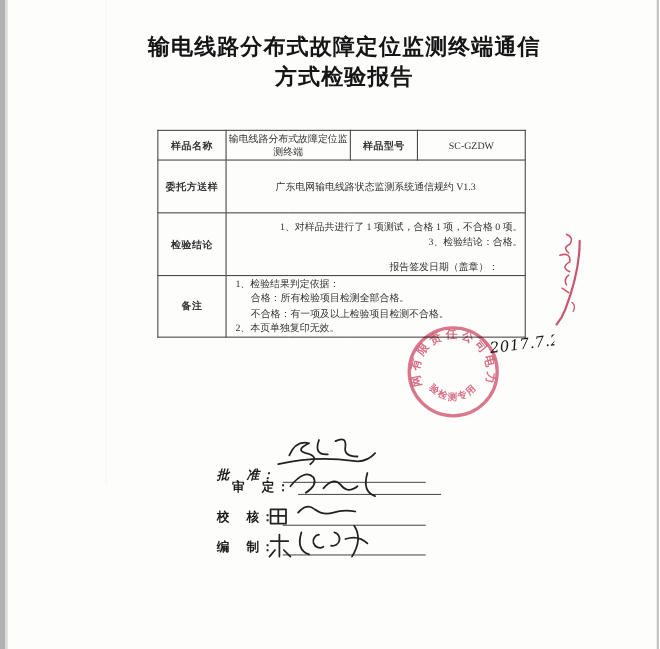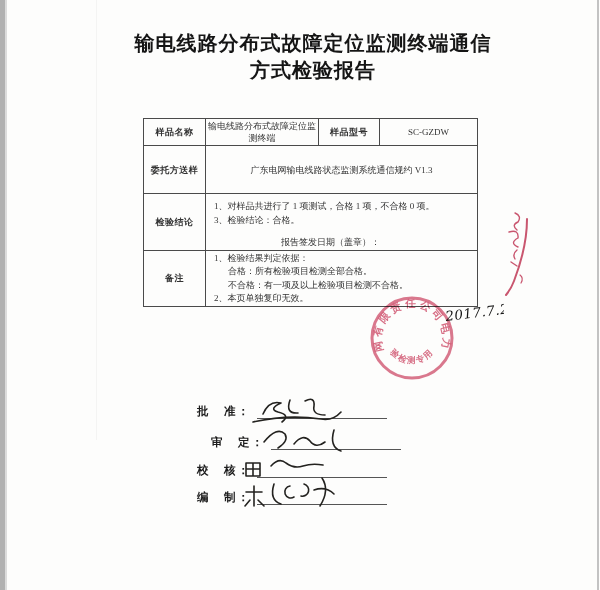--- a/index.html
+++ b/index.html
@@ -27,22 +27,22 @@
   }
   table.report td{
     border:1px solid #4a4a4a;
     font-size:9px;line-height:1.35;
     text-align:center;vertical-align:middle;
     padding:1px 2px;color:#333;
     overflow:hidden;
   }
   td.lbl{font-weight:bold;color:#222;font-size:9.5px;letter-spacing:0.5px;}
   td.left{text-align:left;padding-left:9px;}
-  .concl-line{text-align:left;padding-left:6px;margin:2px 0;}
-  .concl-sign{padding-right:22px;margin-top:9px;white-space:nowrap;}
+  .concl-line{text-align:right;padding-left:6px;margin:2px 0;}
+  .concl-sign{text-align:right;padding-right:22px;margin-top:9px;white-space:nowrap;}
   .rem-line{text-align:left;padding-left:6px;margin:1px 0;}
   .rem-indent{padding-left:20px;}
 
   .sig-row{position:absolute;left:197px;width:200px;height:30px;}
   .sig-label{
     position:absolute;left:0;top:0;font-weight:bold;font-size:11.5px;
     letter-spacing:2px;color:#1c1c1c;white-space:nowrap;
   }
   .sig-line{position:absolute;left:60px;top:14px;width:130px;border-bottom:1px solid #555;}
 
@@ -119,21 +119,21 @@
     <textPath href="#sealArcBottom" startOffset="50%" text-anchor="middle">检验检测专用章</textPath>
   </text>
 </svg>
 
 <svg class="svg-abs" style="left:496px;top:205px;width:40px;height:100px;" viewBox="0 0 40 100">
   <path class="redink" stroke-width="1.4" d="M19,8 q7,3 3,9 q-7,3 -1,8 M13,27 q10,-3 9,6 q-9,5 0,9 M21,45 q-5,4 -2,9 M15,57 l6,4"></path>
   <path class="redink" stroke-width="2" d="M31,14 q0,28 -13,62 q-3,8 -8,14"></path>
   <path class="redink" stroke-width="1.2" d="M24,70 q4,3 1,8"></path>
 </svg>
 
-<div class="sig-row" style="top:404px;">
+<div class="sig-row" style="top:424px;font-style:italic;">
   <span class="sig-label">批　准：</span>
   <span class="sig-line"></span>
 </div>
 <div class="sig-row" style="top:435px;margin-left:14px;">
   <span class="sig-label">审　定：</span>
   <span class="sig-line"></span>
 </div>
 <div class="sig-row" style="top:463px;">
   <span class="sig-label">校　核：</span>
   <span class="sig-line"></span>

